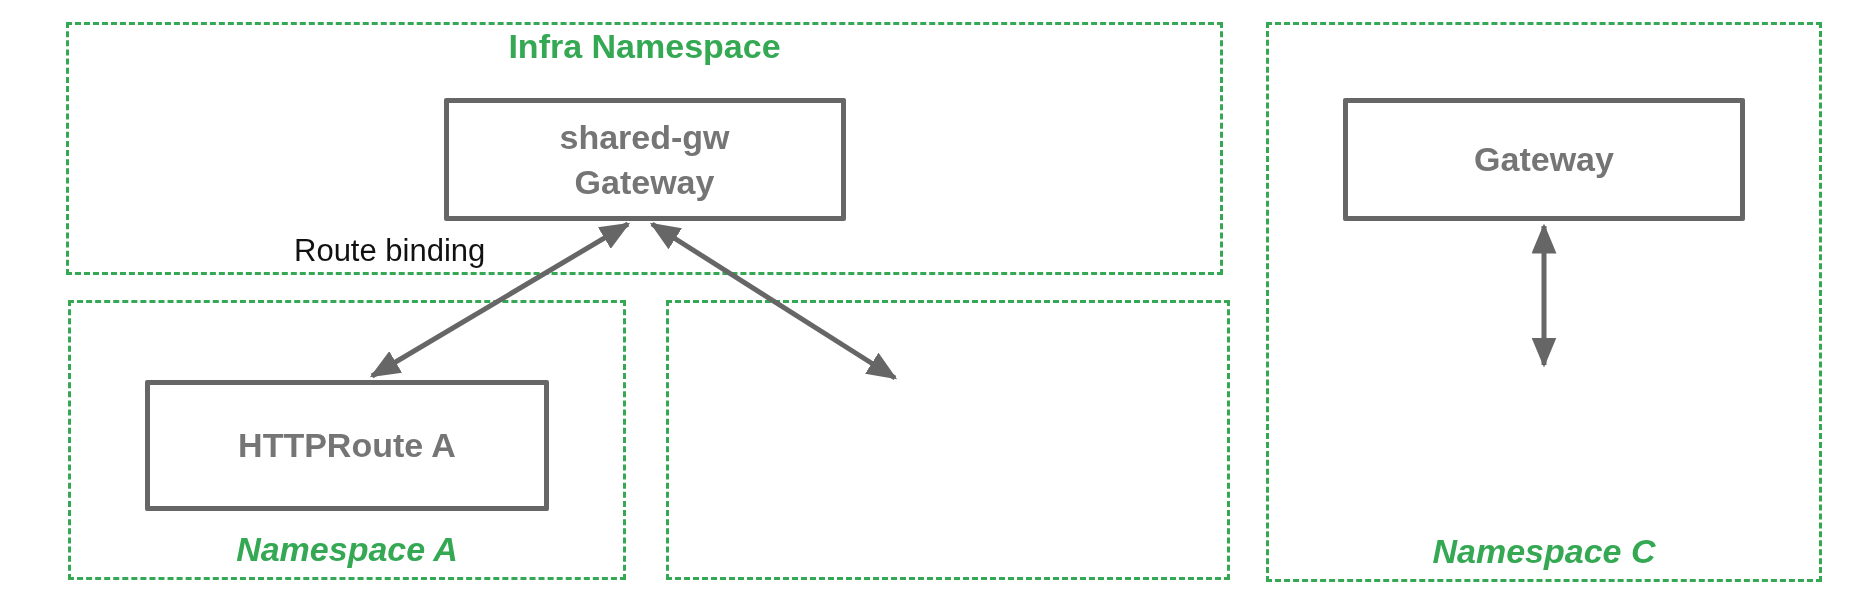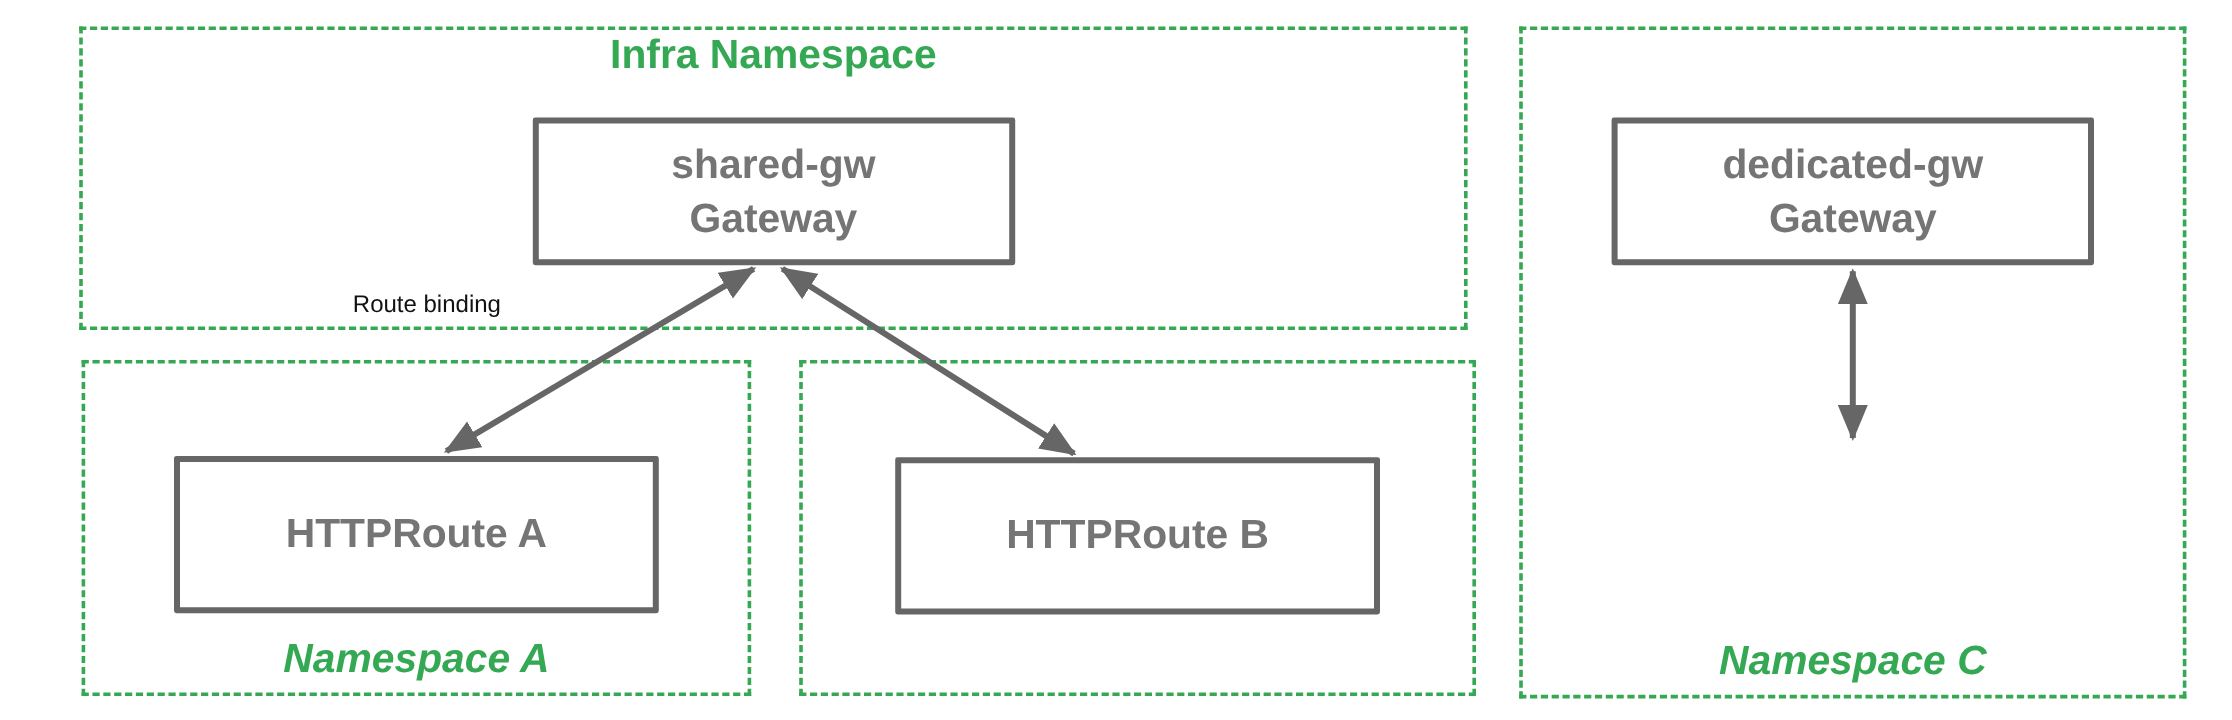--- a/index.html
+++ b/index.html
@@ -65,22 +65,22 @@
   .node.gateway { width: 402px; height: 123px; }
   .node.route   { width: 404px; height: 131px; }
   .ns-infra .node.gateway { top: 73px; }
   .ns-a .node.route       { top: 77px; }
   .ns-b .node.route       { top: 78px; }
   .ns-c .node.gateway     { top: 73px; }
   .ns-c .node.route       { top: 344px; }
   .route-binding {
     position: absolute;
     left: 294px;
-    top: 243px;
-    font-size: 20px;
+    top: 233px;
+    font-size: 31px;
     color: var(--annotation-black, #111111);
     z-index: 6;
     white-space: nowrap;
   }
 </style>
 </head>
 <body>
 
 <div class="canvas">
 
@@ -106,26 +106,22 @@
   <div class="route-binding">Route binding</div>
 
   <div class="ns ns-a">
     <div class="node route">
       <span>HTTPRoute A</span>
     </div>
     <div class="ns-title at-bottom">Namespace A</div>
   </div>
 
   <div class="ns ns-b">
-    <div class="node route">
-      <span>HTTPRoute B</span>
-    </div>
   </div>
 
   <div class="ns ns-c">
     <div class="node gateway">
-      <span>dedicated-gw</span>
       <span>Gateway</span>
     </div>
     <div class="ns-title at-bottom">Namespace C</div>
   </div>
 
 </div>
 
 </body></html>

